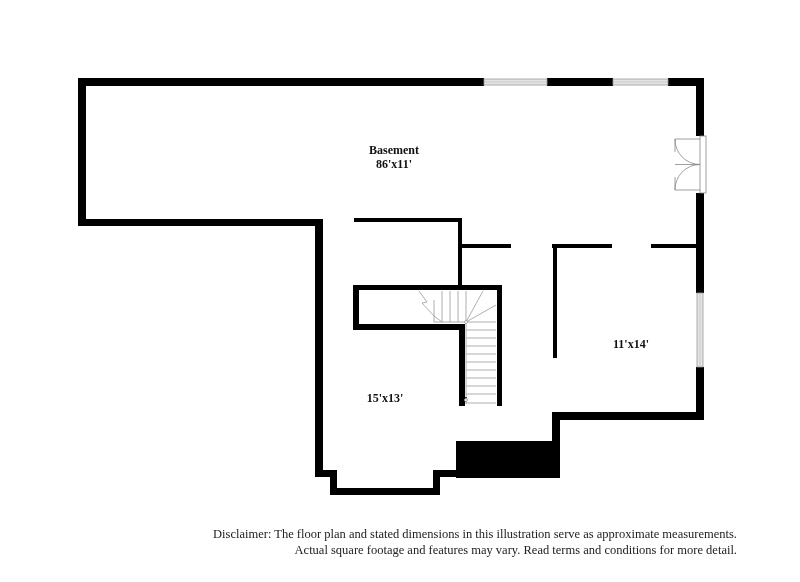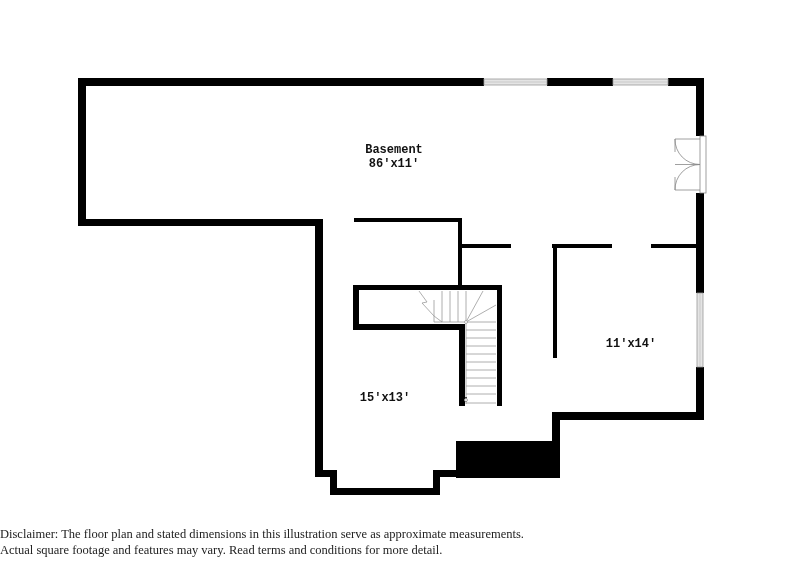--- a/index.html
+++ b/index.html
@@ -1,19 +1,19 @@
 <!DOCTYPE html>
 <html><head>
   <meta charset="utf-8">
   <style>
     html, body { margin: 0; padding: 0; background: #ffffff; }
     body { width: 800px; height: 582px; position: relative; overflow: hidden; font-family: "DejaVu Serif", "Liberation Serif", serif; }
     #plan { position: absolute; left: 0; top: 0; width: 800px; height: 582px; }
-    .room-label { position: absolute; text-align: center; font-family: Liberation Mono, monospace; font-weight: bold; font-size: 12px; color: #111; line-height: 14px; transform: translateX(-50%); white-space: nowrap; }
-    .disclaimer { position: absolute; left: 0; width: 737px; top: 526px; text-align: left; font-family: "Liberation Serif", "DejaVu Serif", serif; font-size: 12.5px; color: #222; line-height: 16px; }
+    .room-label { position: absolute; text-align: center; font-family: Liberation Serif, serif; font-weight: bold; font-size: 12px; color: #111; line-height: 14px; transform: translateX(-50%); white-space: nowrap; }
+    .disclaimer { position: absolute; left: 0; width: 737px; top: 526px; text-align: right; font-family: "Liberation Serif", "DejaVu Serif", serif; font-size: 12.5px; color: #222; line-height: 16px; }
   </style>
 </head>
 <body>
 
 <svg id="plan" viewBox="0 0 800 582" xmlns="http://www.w3.org/2000/svg">
 
   <g fill="#000">
 
     <rect x="78" y="78" width="406" height="8"></rect>
     <rect x="547" y="78" width="66" height="8"></rect>

